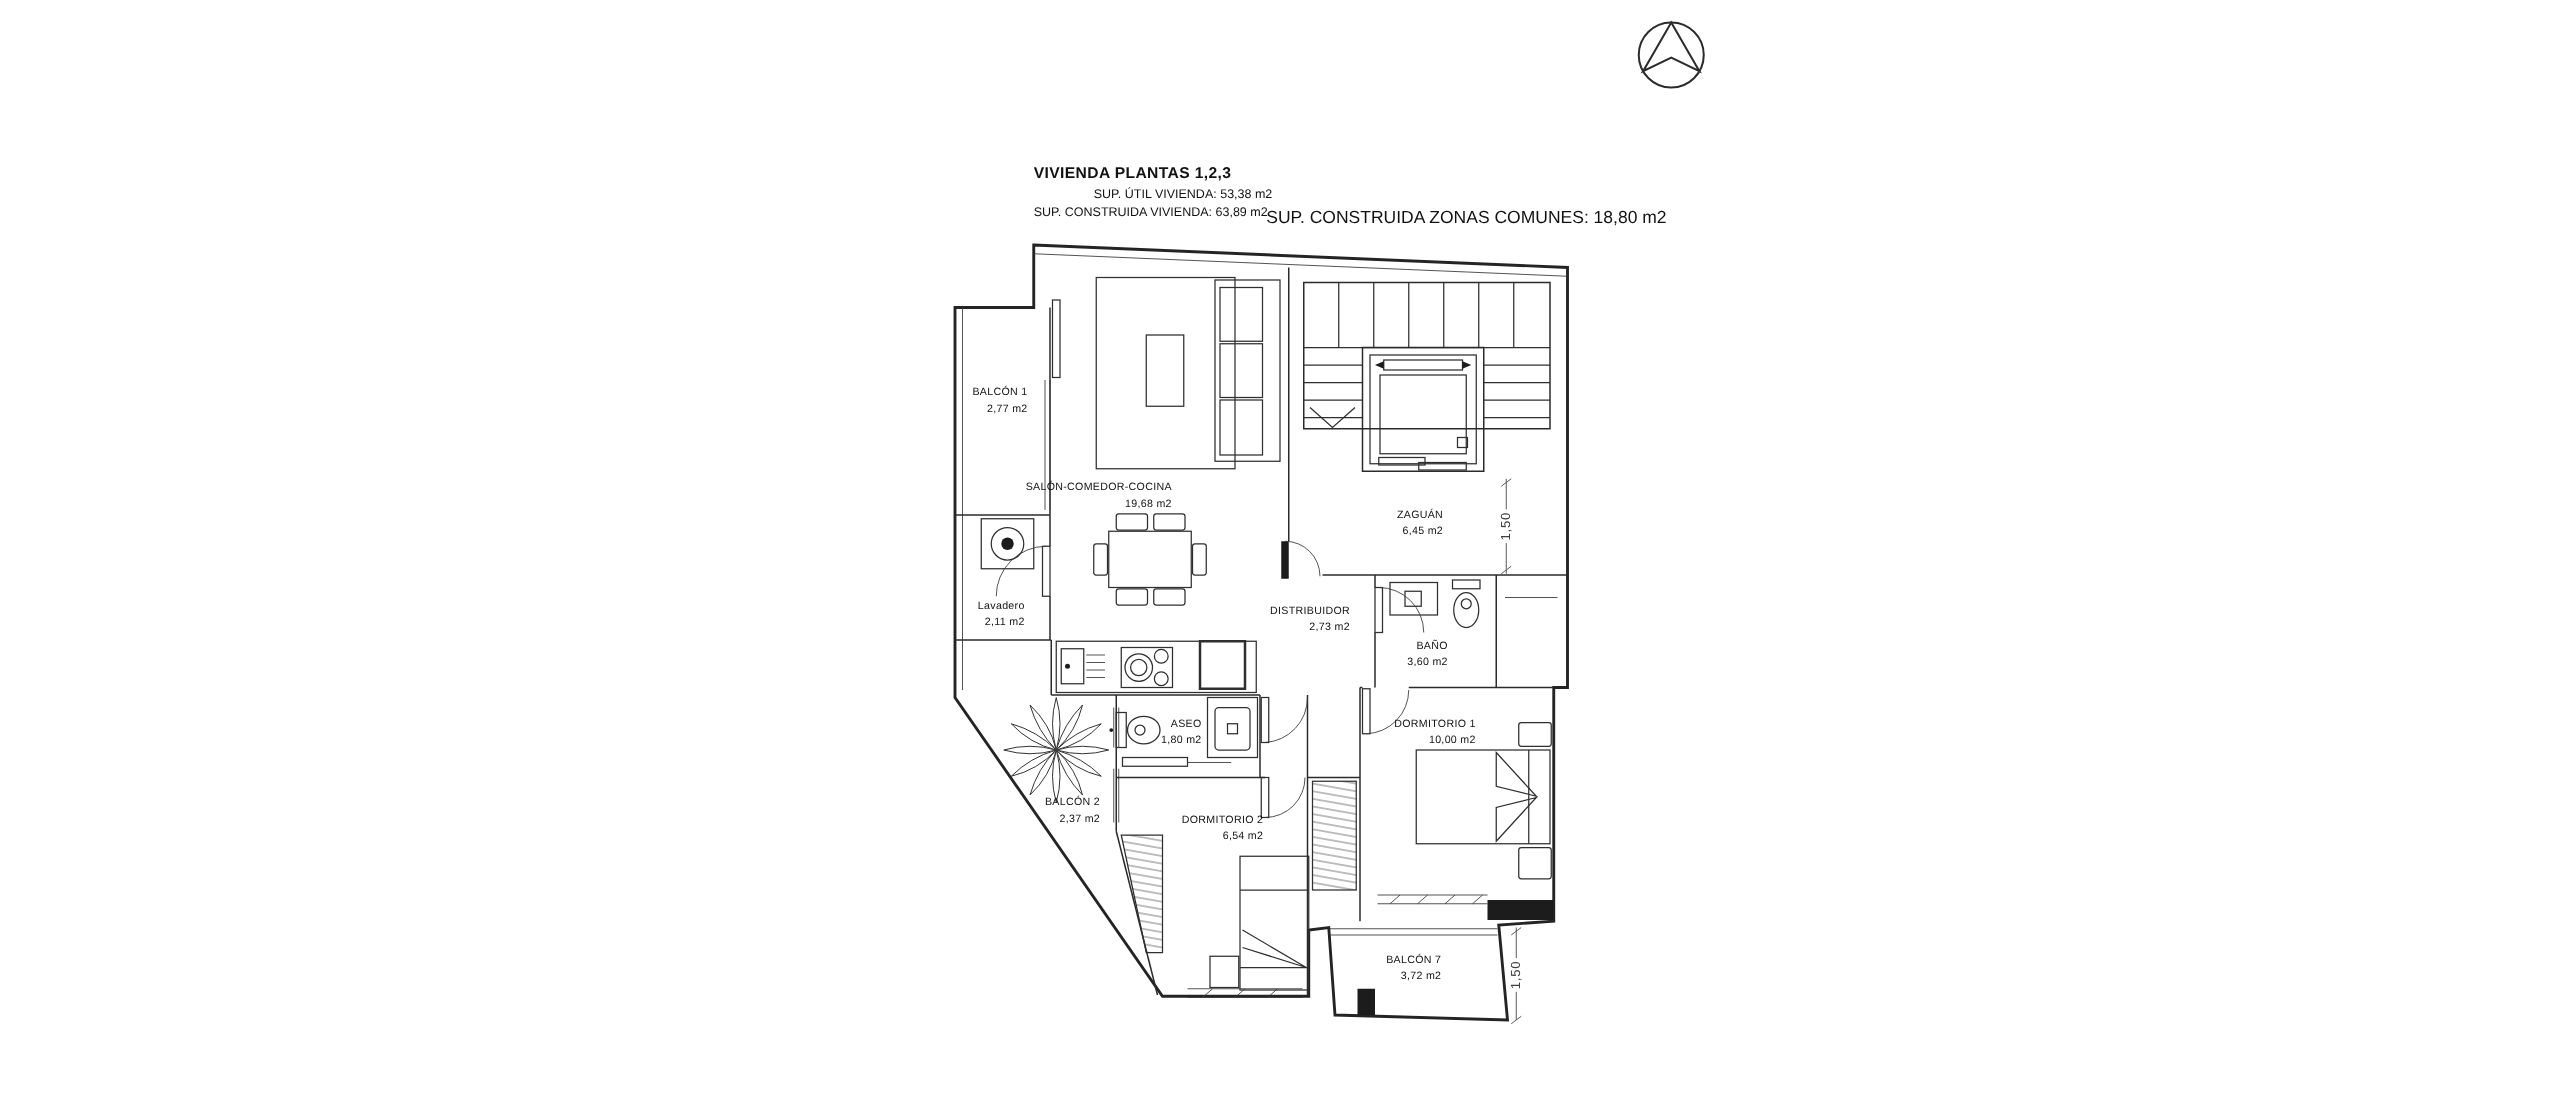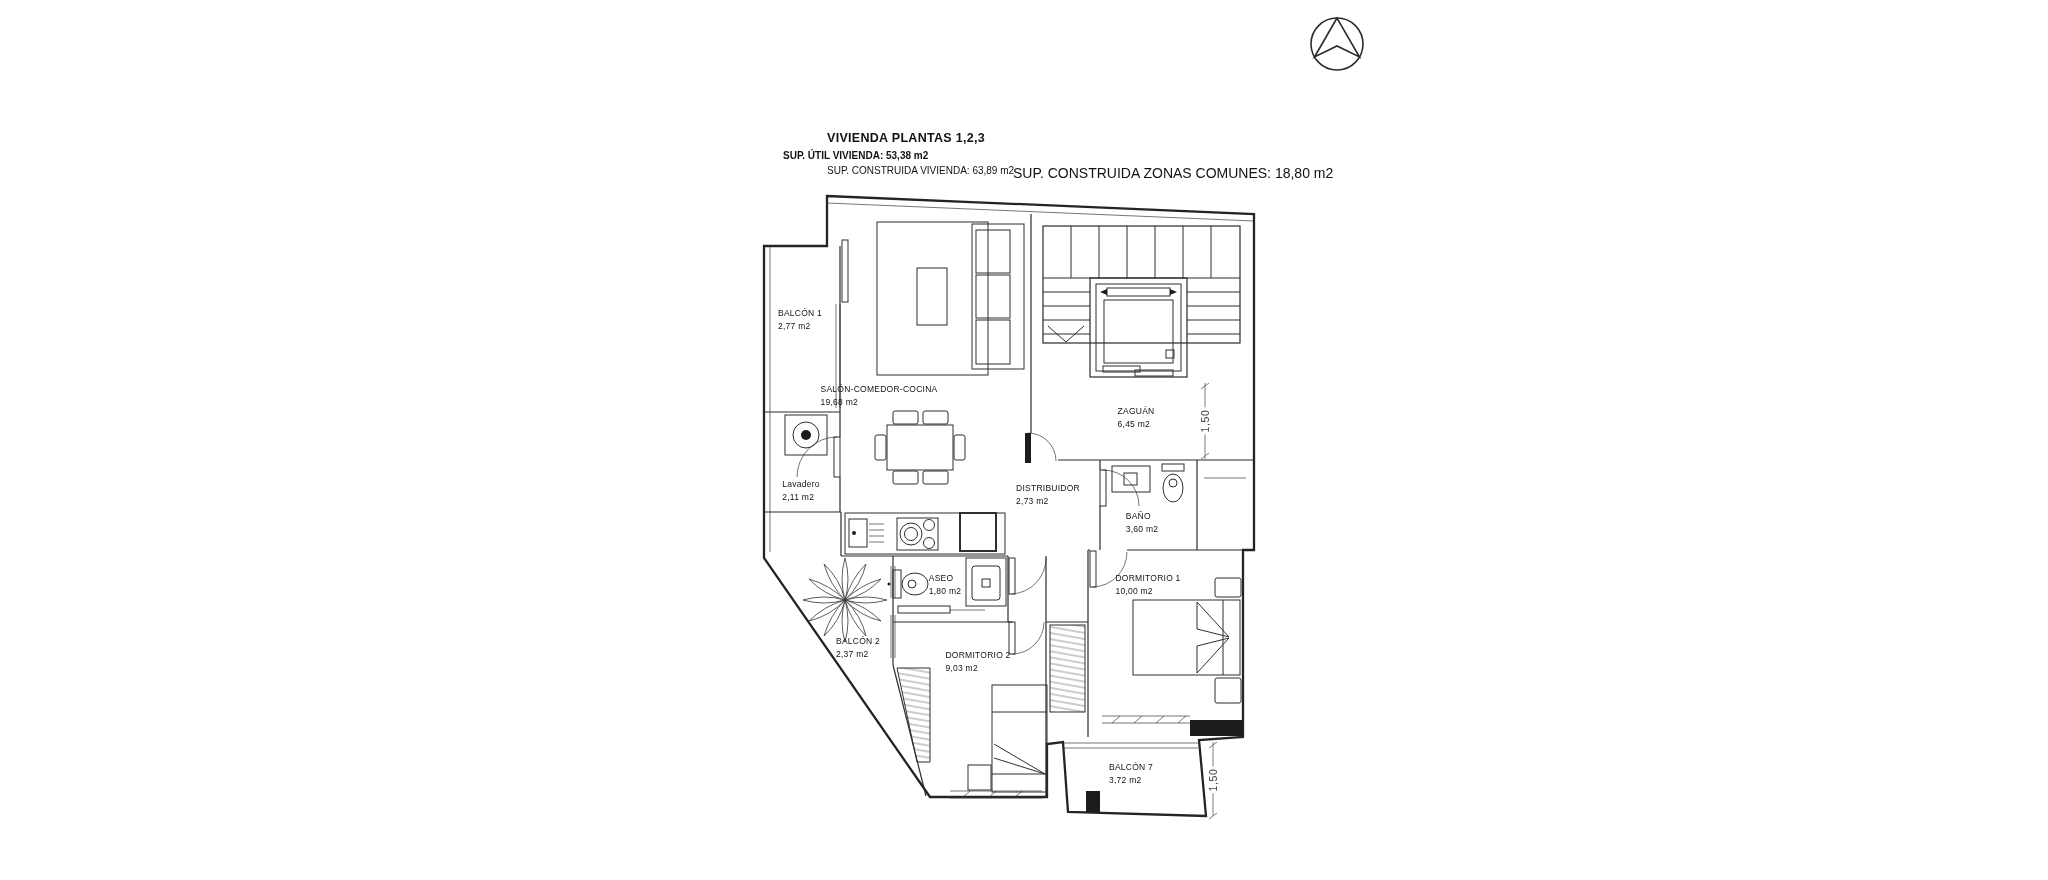--- a/index.html
+++ b/index.html
@@ -1,24 +1,24 @@
 <!DOCTYPE html>
 <html><head>
 <meta charset="utf-8">
 <style>
   html,body{margin:0;padding:0;background:#ffffff;}
   body{width:2048px;height:880px;overflow:hidden;font-family:"Liberation Sans",sans-serif;}
   .canvas{position:relative;width:1881px;height:880px;background:#fff;}
   svg.plan{position:absolute;left:0;top:0;}
-  .room-label{position:absolute;transform:translate(-50%,-50%);text-align:left;color:#121212;
+  .room-label{position:absolute;transform:translate(-50%,-50%);text-align:right;color:#121212;
     font-size:8.5px;line-height:1.5;letter-spacing:.25px;white-space:nowrap;}
   .room-label .rname,.room-label .rarea{display:block;}
   .tb{position:absolute;color:#121212;white-space:nowrap;}
   #t-title{left:827px;top:131px;font-size:12.5px;font-weight:bold;letter-spacing:.3px;}
-  #t-l1{left:783px;top:150px;font-size:10px;font-weight:700;}
+  #t-l1{left:875px;top:150px;font-size:10px;font-weight:400;}
   #t-l2{left:827px;top:165px;font-size:10px;font-weight:400;}
   #t-l3{left:1013px;top:165px;font-size:14px;font-weight:400;}
   .dim-label{position:absolute;transform:translate(-50%,-50%) rotate(-90deg);font-size:10.5px;
     color:#3f3f3f;background:#fff;padding:0 2px;letter-spacing:.6px;}
   
   .w2{stroke:#242424;stroke-width:2.3;fill:none;stroke-linejoin:miter;}
   .w1{stroke:#2b2b2b;stroke-width:1.2;fill:none;}
   .f1{stroke:#2f2f2f;stroke-width:1;fill:none;}
   .thin{stroke:#3a3a3a;stroke-width:.7;fill:none;}
   .dim{stroke:#5a5a5a;stroke-width:.8;fill:none;}
@@ -264,21 +264,21 @@
   <div class="room-label" style="left:945px;top:585px">
     <span class="rname">ASEO</span>
     <span class="rarea">1,80 m2</span>
   </div>
   <div class="room-label" style="left:1148px;top:585px">
     <span class="rname">DORMITORIO 1</span>
     <span class="rarea">10,00 m2</span>
   </div>
   <div class="room-label" style="left:978px;top:662px">
     <span class="rname">DORMITORIO 2</span>
-    <span class="rarea">9,03 m2</span>
+    <span class="rarea">6,54 m2</span>
   </div>
   <div class="room-label" style="left:858px;top:648px">
     <span class="rname">BALCÓN 2</span>
     <span class="rarea">2,37 m2</span>
   </div>
   <div class="room-label" style="left:1131px;top:774px">
     <span class="rname">BALCÓN 7</span>
     <span class="rarea">3,72 m2</span>
   </div>
 

